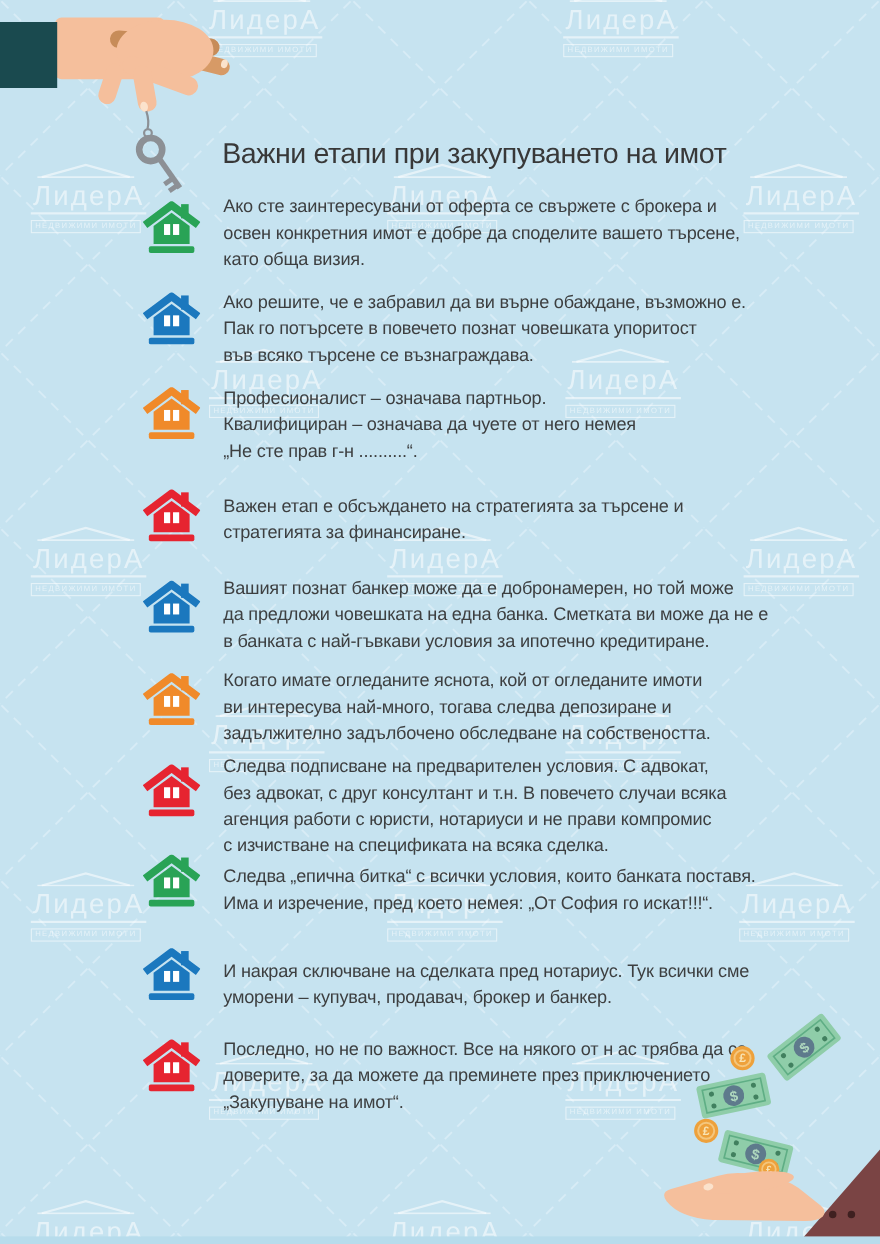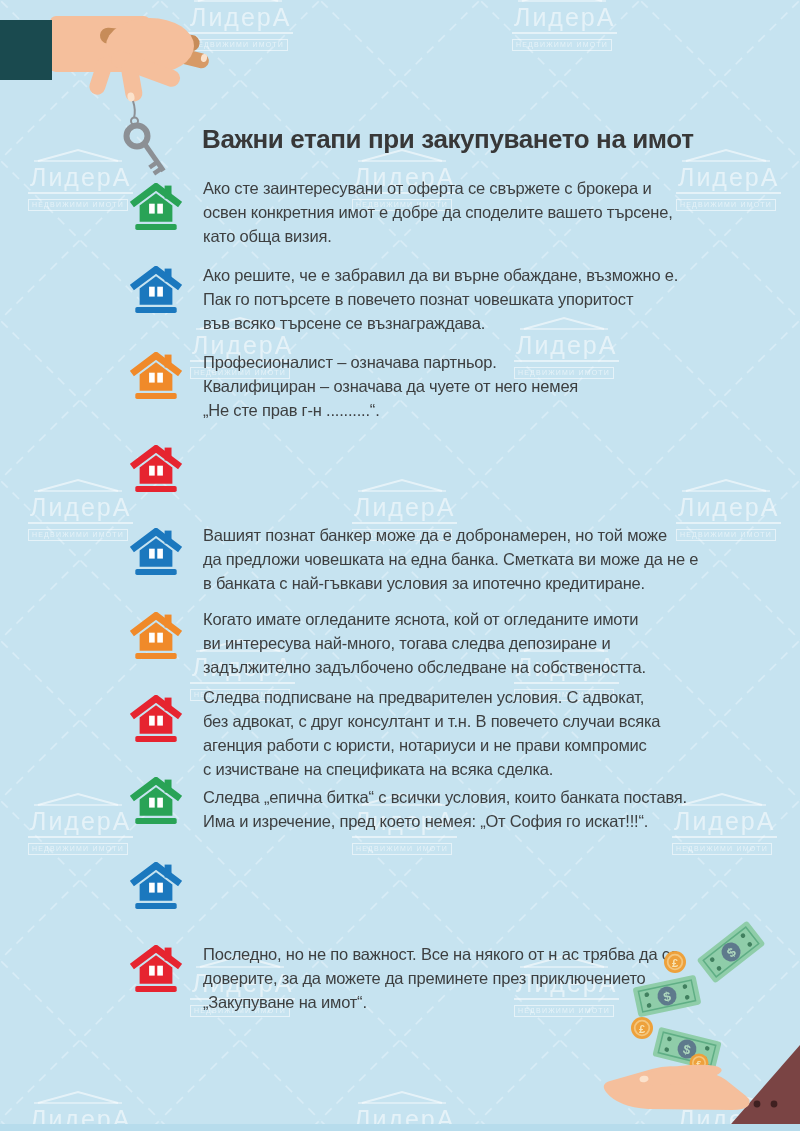--- a/index.html
+++ b/index.html
@@ -6,21 +6,21 @@
   body{width:800px;height:1131px;overflow:hidden;font-family:"Liberation Sans",sans-serif;}
   .page{position:relative;width:800px;height:1131px;background:var(--background);overflow:hidden;}
   .bg-pattern{position:absolute;left:0;top:0;z-index:0;}
   .wm-layer{position:absolute;inset:0;z-index:1;}
   .watermark{position:absolute;width:100px;text-align:center;line-height:1;}
   .wm-name{display:inline-block;font-size:25px;letter-spacing:2px;color:var(--watermark-white);
            border-bottom:2px solid var(--watermark-white);padding:0 2px 2px 2px;}
   .wm-tagline{display:inline-block;font-size:7px;letter-spacing:1.2px;color:var(--watermark-white);
               border:1px solid var(--watermark-white);padding:1.5px 3px;margin-top:3px;white-space:nowrap;}
   .content{position:absolute;inset:0;z-index:2;}
-  .page-title{position:absolute;left:202px;top:124px;margin:0;font-size:26px;font-weight:bold;
+  .page-title{position:absolute;left:202px;top:124px;margin:0;font-size:26px;font-weight:normal;
               letter-spacing:-0.4px;color:var(--title-text);}
   .step{position:absolute;left:130px;width:640px;height:60px;}
   .house{position:absolute;left:0;top:0;}
   .step-text{position:absolute;left:73px;width:560px;font-size:16.5px;line-height:24px;
              letter-spacing:-0.2px;color:var(--body-text);white-space:pre-line;}
   .key-hand{position:absolute;left:0;top:8px;}
   .money-hand{position:absolute;left:560px;top:900px;}
   .bottom-bar{position:absolute;left:0;bottom:0;width:800px;height:7px;background:var(--bottom-bar);z-index:3;}
   svg text{font-family:"Liberation Sans",sans-serif;}
 </style>
@@ -290,20 +290,22 @@
      </div>
         <div class="step" style="top:445px">
        <svg class="house" width="52" height="50" viewBox="0 0 60 58">
          <rect x="40" y="3" width="8" height="15" fill="#E62430"></rect>
          <path d="M2,25 L30,4 L58,25" fill="none" stroke="#E62430" stroke-width="8"></path>
          <polygon points="11,26 30,12 49,26 49,45 11,45" fill="#E62430"></polygon>
          <rect x="22" y="24" width="6.5" height="11.5" fill="#ffffff"></rect>
          <rect x="31.5" y="24" width="6.5" height="11.5" fill="#ffffff"></rect>
          <rect x="6" y="47.5" width="48" height="7" rx="2" fill="#E62430"></rect>
        </svg>
+       <div class="step-text" style="top:3px">Важен етап е обсъждането на стратегията за търсене и
+стратегията за финансиране.</div>
      </div>
         <div class="step" style="top:528px">
        <svg class="house" width="52" height="50" viewBox="0 0 60 58">
          <rect x="40" y="3" width="8" height="15" fill="#1B78BE"></rect>
          <path d="M2,25 L30,4 L58,25" fill="none" stroke="#1B78BE" stroke-width="8"></path>
          <polygon points="11,26 30,12 49,26 49,45 11,45" fill="#1B78BE"></polygon>
          <rect x="22" y="24" width="6.5" height="11.5" fill="#ffffff"></rect>
          <rect x="31.5" y="24" width="6.5" height="11.5" fill="#ffffff"></rect>
          <rect x="6" y="47.5" width="48" height="7" rx="2" fill="#1B78BE"></rect>
        </svg>
@@ -352,20 +354,22 @@
      </div>
         <div class="step" style="top:862px">
        <svg class="house" width="52" height="50" viewBox="0 0 60 58">
          <rect x="40" y="3" width="8" height="15" fill="#1B78BE"></rect>
          <path d="M2,25 L30,4 L58,25" fill="none" stroke="#1B78BE" stroke-width="8"></path>
          <polygon points="11,26 30,12 49,26 49,45 11,45" fill="#1B78BE"></polygon>
          <rect x="22" y="24" width="6.5" height="11.5" fill="#ffffff"></rect>
          <rect x="31.5" y="24" width="6.5" height="11.5" fill="#ffffff"></rect>
          <rect x="6" y="47.5" width="48" height="7" rx="2" fill="#1B78BE"></rect>
        </svg>
+       <div class="step-text" style="top:9px">И накрая сключване на сделката пред нотариус. Тук всички сме
+уморени – купувач, продавач, брокер и банкер.</div>
      </div>
         <div class="step" style="top:945px">
        <svg class="house" width="52" height="50" viewBox="0 0 60 58">
          <rect x="40" y="3" width="8" height="15" fill="#E62430"></rect>
          <path d="M2,25 L30,4 L58,25" fill="none" stroke="#E62430" stroke-width="8"></path>
          <polygon points="11,26 30,12 49,26 49,45 11,45" fill="#E62430"></polygon>
          <rect x="22" y="24" width="6.5" height="11.5" fill="#ffffff"></rect>
          <rect x="31.5" y="24" width="6.5" height="11.5" fill="#ffffff"></rect>
          <rect x="6" y="47.5" width="48" height="7" rx="2" fill="#E62430"></rect>
        </svg>

